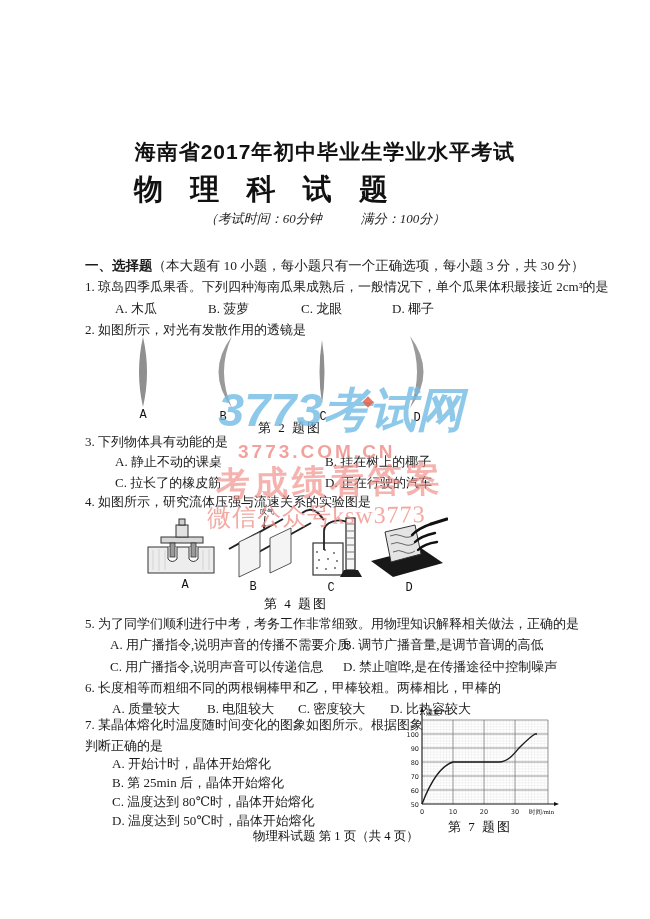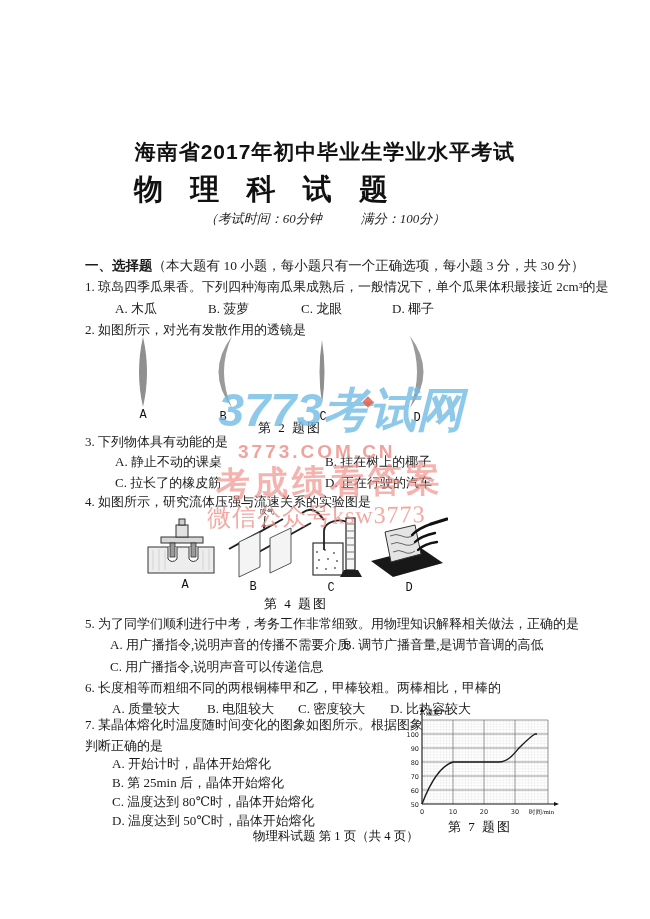--- a/index.html
+++ b/index.html
@@ -141,20 +141,21 @@
   <span class="abs figlabel" style="left:178px;top:578px;">A</span>
   <span class="abs figlabel" style="left:246px;top:580px;">B</span>
   <span class="abs figlabel" style="left:324px;top:581px;">C</span>
   <span class="abs figlabel" style="left:402px;top:581px;">D</span>
   <span class="abs figcaption" style="left:264px;top:595px;">第 4 题图</span>
 
   <div class="abs qline" style="left:85px;top:615px;">5. 为了同学们顺利进行中考，考务工作非常细致。用物理知识解释相关做法，正确的是</div>
   <span class="abs opt" style="left:110px;top:636px;">A. 用广播指令,说明声音的传播不需要介质</span>
   <span class="abs opt" style="left:343px;top:636px;">B. 调节广播音量,是调节音调的高低</span>
   <span class="abs opt" style="left:110px;top:658px;">C. 用广播指令,说明声音可以传递信息</span>
+  <span class="abs opt" style="left:343px;top:658px;">D. 禁止喧哗,是在传播途径中控制噪声</span>
 
   <div class="abs qline" style="left:85px;top:679px;">6. 长度相等而粗细不同的两根铜棒甲和乙，甲棒较粗。两棒相比，甲棒的</div>
   <span class="abs opt" style="left:112px;top:700px;">A. 质量较大</span>
   <span class="abs opt" style="left:207px;top:700px;">B. 电阻较大</span>
   <span class="abs opt" style="left:298px;top:700px;">C. 密度较大</span>
   <span class="abs opt" style="left:390px;top:700px;">D. 比热容较大</span>
 
   <div class="abs qline" style="left:85px;top:716px;">7. 某晶体熔化时温度随时间变化的图象如图所示。根据图象</div>
   <div class="abs qline" style="left:85px;top:737px;">判断正确的是</div>
   <span class="abs opt" style="left:112px;top:755px;font-family:Liberation Serif, serif;">A. 开始计时，晶体开始熔化</span>

